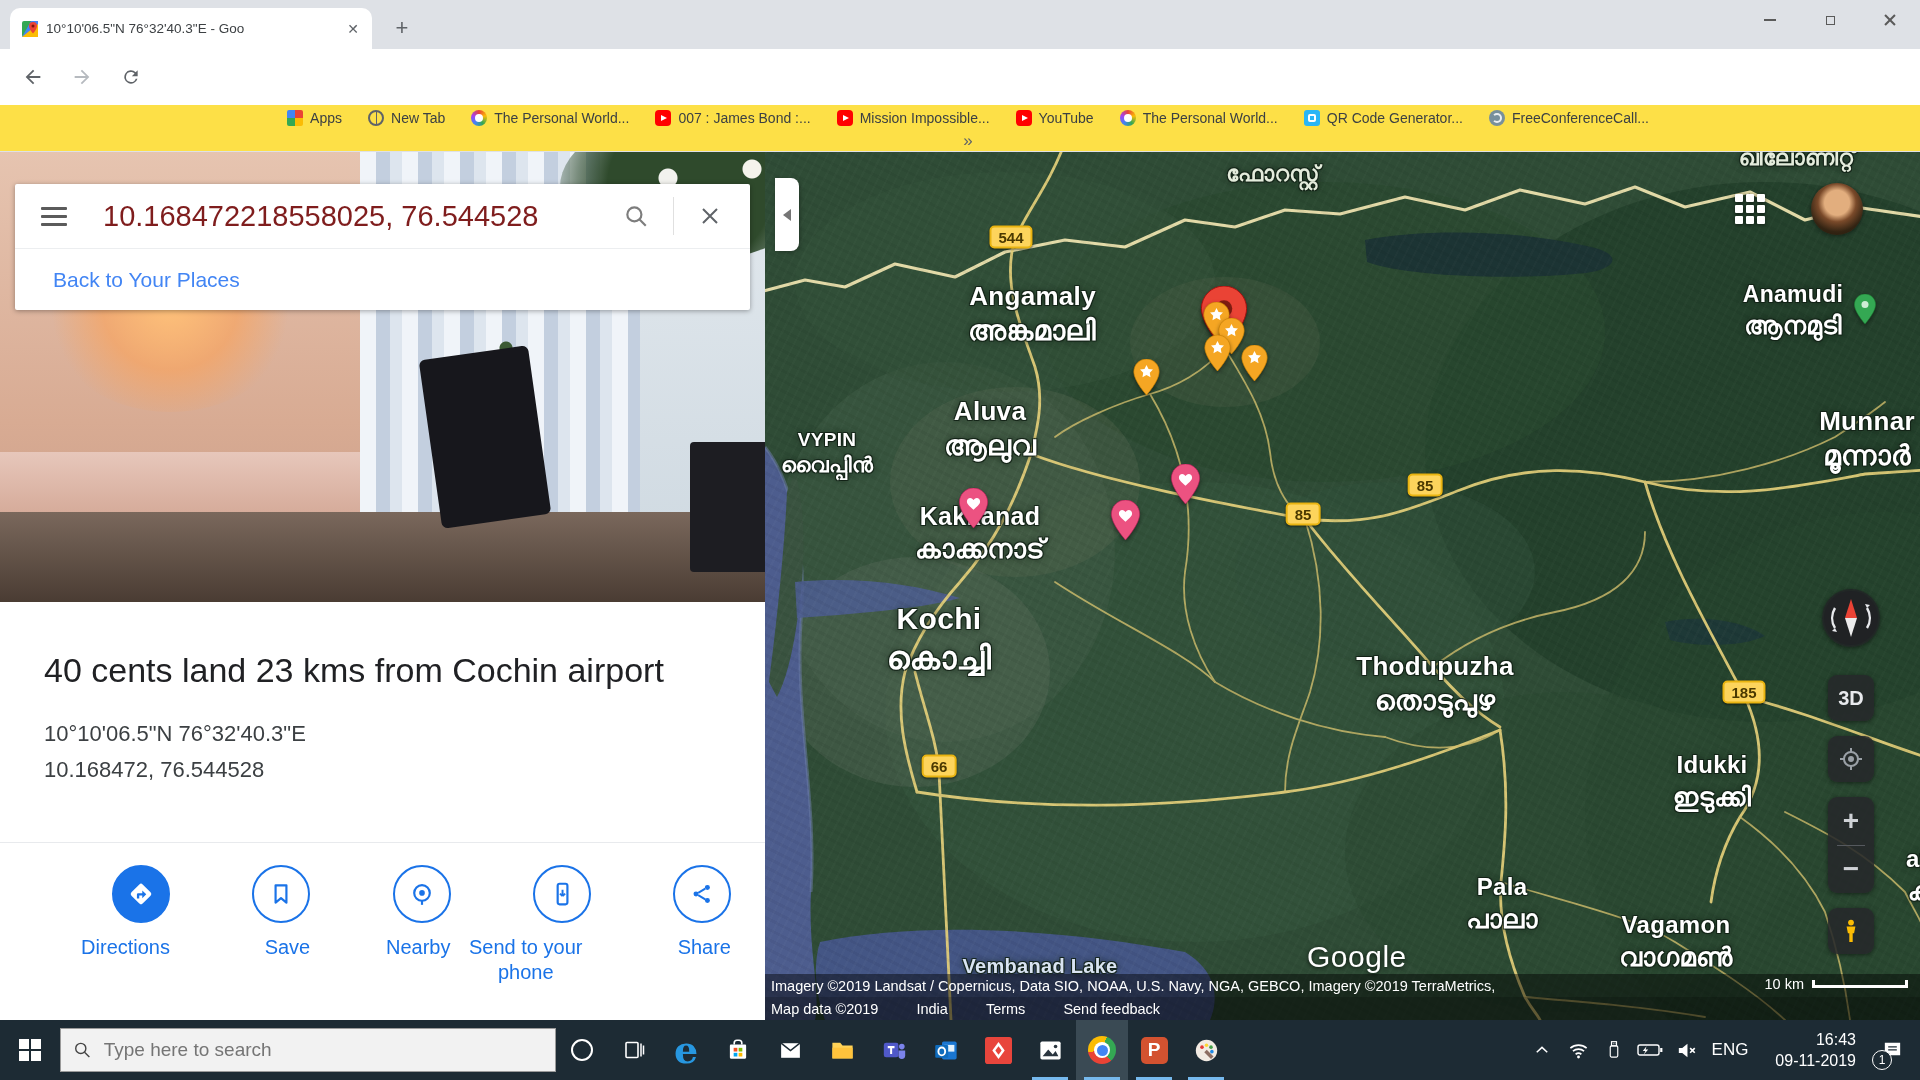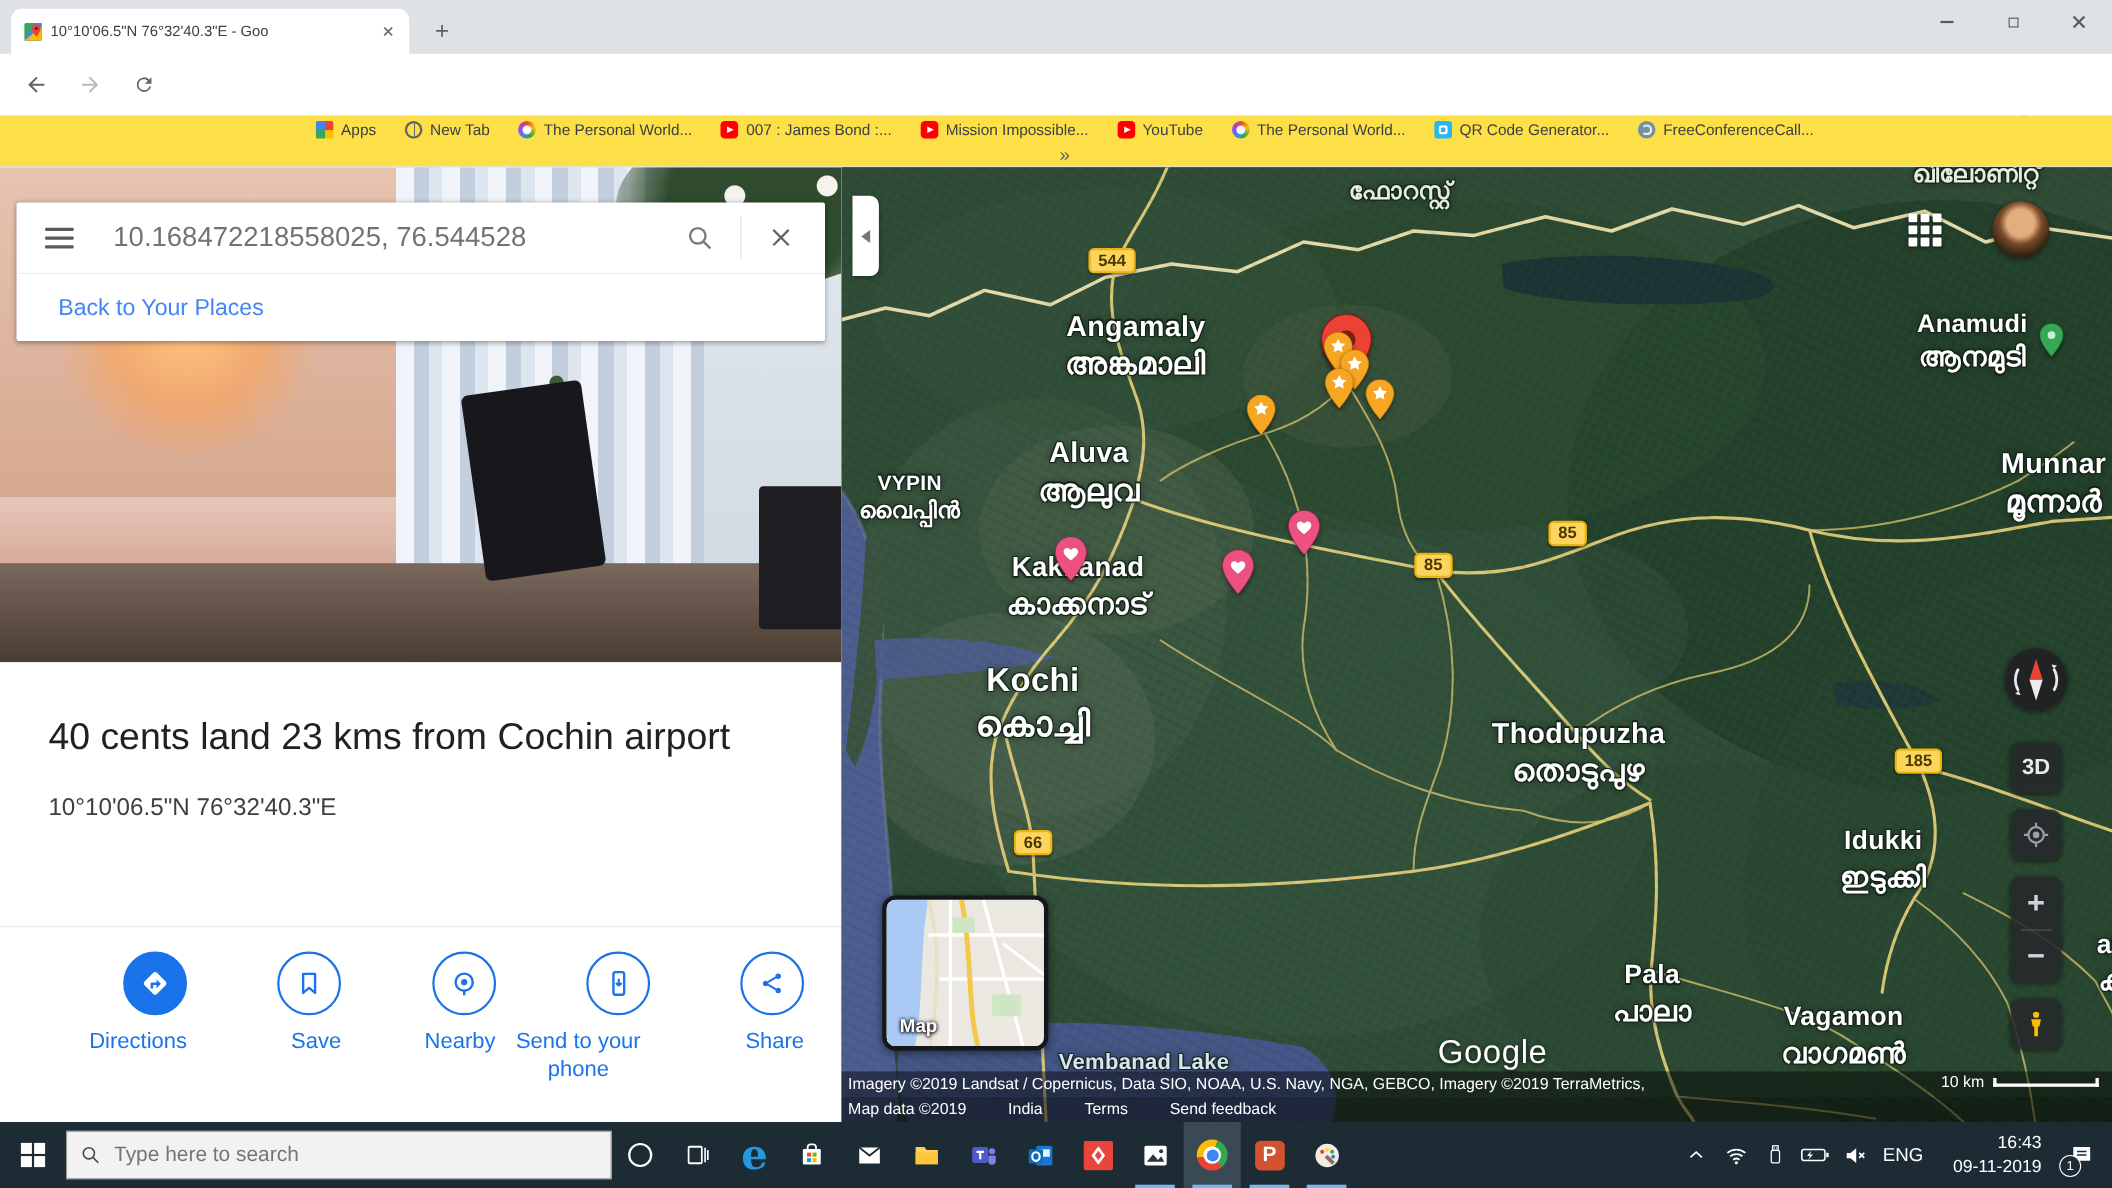--- a/index.html
+++ b/index.html
@@ -90,21 +90,21 @@
   .ph-speaker { left:430px; top:200px; width:110px; height:170px; background:#17171c; transform:rotate(-8deg); border-radius:6px; }
   .ph-speaker2 { left:690px; top:290px; width:80px; height:130px; background:#1d1d22; border-radius:4px; }
   .ph-step { left:0; top:300px; width:360px; height:70px; background:linear-gradient(180deg,#e7c7bb,#d3a795); }
 
   .search-card { position:absolute; left:15px; top:32px; width:735px; background:#fff; border-radius:2px;
                  box-shadow:0 1px 5px rgba(0,0,0,.35); }
   .sc-row1 { height:64px; display:flex; align-items:center; padding:0 28px 0 26px; }
   .hamburger { width:26px; display:flex; flex-direction:column; gap:5px; }
   .hamburger i { height:3px; background:#5b5b5b; border-radius:1px; }
   .search-input { flex:1; border:none; outline:none; font-family:"Liberation Sans",sans-serif;
-                  font-size:25px; color:#737373; margin-left:36px; min-width:0;
+                  font-size:29px; color:#7f1d1d; margin-left:36px; min-width:0;
                   -webkit-mask-image:linear-gradient(90deg,#000 88%,transparent); }
   .sc-divider { width:1px; height:38px; background:#e0e0e0; margin:0 24px; }
   .sc-row2 { border-top:1px solid #eceef0; height:62px; display:flex; align-items:center; padding-left:38px; }
   .back-link { color:#4285f4; font-size:21px; }
 
   .place-info { position:absolute; left:0; top:450px; width:765px; padding:44px 44px 0; }
   .place-title { font-size:34px; line-height:48px; color:#202124; max-width:640px; font-weight:400; }
   .coords { margin-top:22px; font-size:22px; line-height:36px; color:#3c4043; }
 
   .actions { position:absolute; left:0; top:690px; width:765px; border-top:1px solid #e8eaed;
@@ -366,20 +366,21 @@
       </div>
       <div class="sc-row2">
         <span class="back-link">Back to Your Places</span>
       </div>
     </div>
 
     <div class="place-info">
       <div class="place-title">40 cents land 23 kms from Cochin airport</div>
       <div class="coords">
         <div>10°10'06.5"N 76°32'40.3"E</div>
+        <div>10.168472, 76.544528</div>
       </div>
     </div>
 
     <div class="actions" id="actions-row">
         <div class="action">
           <div class="action-circle primary">
             <svg viewBox="0 0 24 24" width="28" height="28">
               <rect x="5.2" y="5.2" width="13.6" height="13.6" rx="2" transform="rotate(45 12 12)" fill="#fff"></rect>
               <path d="M13.1 8.9l3.4 3.4-3.4 3.4v-2.4h-2.6v2.6h-2v-3.6a1 1 0 0 1 1-1h3.6z" fill="#1a73e8"></path>
             </svg>
@@ -647,38 +648,20 @@
       <div class="zoom-sep"></div>
       <div class="zoom-glyph">−</div>
     </div>
     <div class="mc pegman">
       <svg width="24" height="26" viewBox="0 0 24 26">
           <circle cx="12" cy="4.6" r="2.9" fill="#FBBC04"></circle>
           <path d="M7.6 8.6h8.8l-1.3 6.6h-1.4V24h-3.4v-8.8H8.9z" fill="#FBBC04"></path>
         </svg>
     </div>
 
-    <div class="map-inset">
-      <svg width="143" height="133" viewBox="0 0 143 133" preserveAspectRatio="none">
-        <rect width="143" height="133" fill="#eae8e1"></rect>
-        <path d="M0 0 H38 C30 40 34 90 26 133 H0 Z" fill="#aac9f5"></path>
-        <path d="M38 0 C50 40 46 90 40 133" stroke="#e8e0c0" stroke-width="3" fill="none"></path>
-        <g stroke="#ffffff" stroke-width="3" fill="none" opacity="0.95">
-          <path d="M58 0 V133"></path>
-            <path d="M38 32 H143"></path>
-            <path d="M48 72 H143"></path>
-            <path d="M88 0 L124 133"></path>
-            <path d="M106 40 L143 68"></path>
-        </g>
-        <path d="M68 0 C78 45 73 95 83 133" stroke="#f4c84b" stroke-width="4.5" fill="none"></path>
-        <rect x="96" y="86" width="26" height="20" fill="#cfe6c4"></rect>
-        <rect x="60" y="16" width="20" height="14" fill="#cfe6c4"></rect>
-      </svg>
-      <span class="map-inset-label">Map</span>
-    </div>
 
     <div class="glogo">Google</div>
 
     <div class="attr attr1">
       <span>Imagery ©2019 Landsat / Copernicus, Data SIO, NOAA, U.S. Navy, NGA, GEBCO, Imagery ©2019 TerraMetrics,</span>
       <span class="scale">
         <span>10 km</span>
         <span class="scale-bar"></span>
       </span>
     </div>

